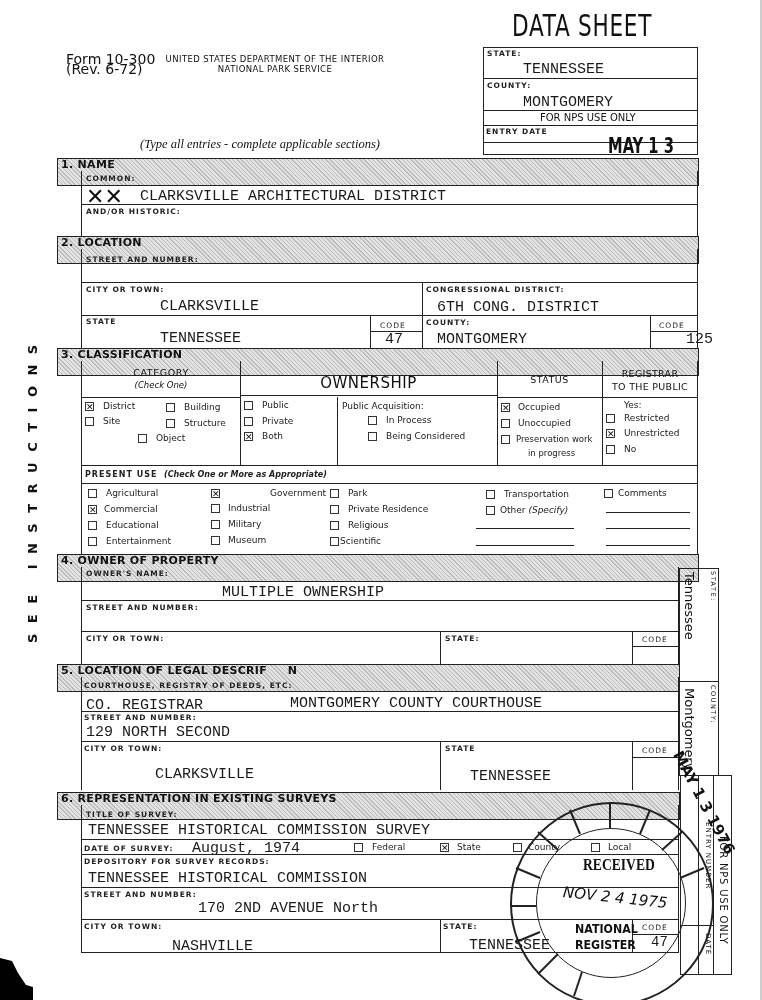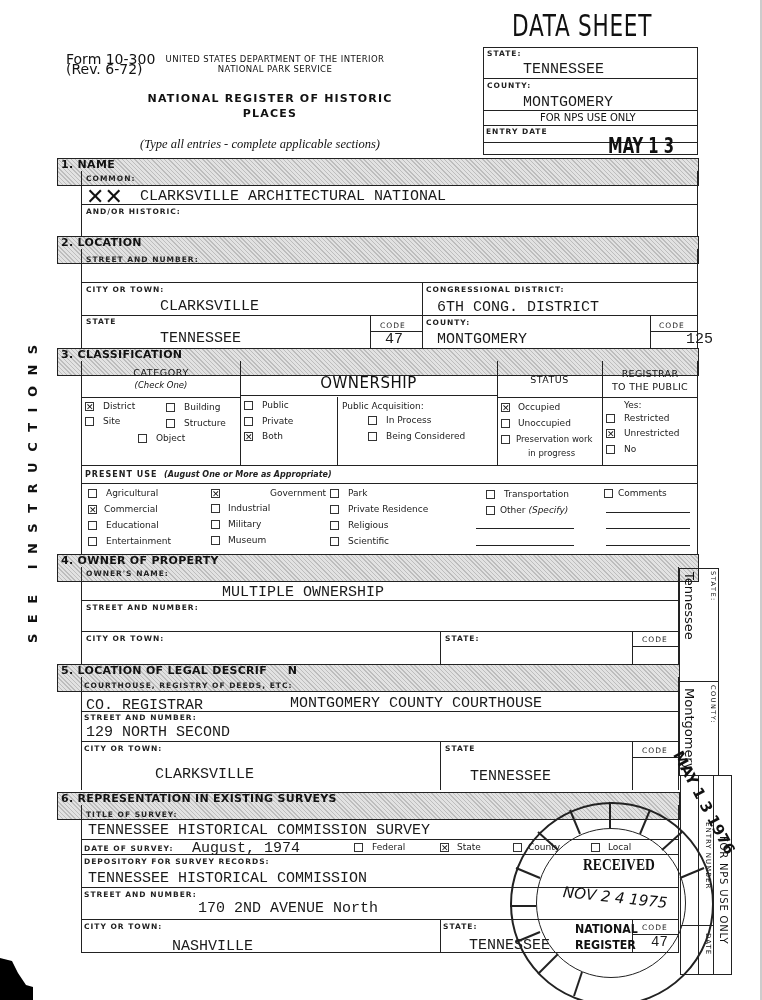--- a/index.html
+++ b/index.html
@@ -21,21 +21,20 @@
 
 <div class="abs" style="left:66px;top:54px;font-size:14px;line-height:10px;">
   <div>Form 10-300</div>
   <div>(Rev. 6-72)</div>
 </div>
 <div class="abs" style="left:130px;top:54px;width:290px;text-align:center;font-size:8.5px;line-height:10px;letter-spacing:0.4px;">
   <div>UNITED STATES DEPARTMENT OF THE INTERIOR</div>
   <div>NATIONAL PARK SERVICE</div>
 </div>
 <div class="abs" style="left:120px;top:91px;width:300px;text-align:center;font-size:11px;line-height:15px;font-weight:bold;letter-spacing:1.2px;">
-  <div>NATIONAL REGISTER OF HISTORIC PLACES</div>
 </div>
 <div class="abs serif" style="left:140px;top:137px;font-size:12.5px;font-style:italic;">(Type all entries -  complete applicable sections)</div>
 
 <div class="abs" style="left:512px;top:8px;font-size:30px;transform:scaleX(0.72);transform-origin:left top;letter-spacing:1px;">DATA SHEET</div>
 <div class="abs" style="left:483px;top:47px;width:215px;height:108px;border:1.5px solid #222;box-sizing:border-box;"></div>
 <div class="lbl" style="left:487px;top:49px;">STATE:</div>
 <div class="typed" style="left:523px;top:61px;">TENNESSEE</div>
 <div class="hline" style="left:483px;top:78px;width:215px;"></div>
 <div class="lbl" style="left:487px;top:81px;">COUNTY:</div>
 <div class="typed" style="left:523px;top:94px;">MONTGOMERY</div>
@@ -47,21 +46,21 @@
 <div class="abs" style="left:608px;top:134px;font-size:21px;font-weight:bold;transform:scaleX(0.7);transform-origin:left top;">MAY 1 3 1976</div>
 
 <div class="abs" style="left:25px;top:643px;font-size:13px;font-weight:bold;letter-spacing:10.5px;transform:rotate(-90deg);transform-origin:left top;white-space:nowrap;">SEE INSTRUCTIONS</div>
 
 <div class="secbar" style="top:158px;width:642px;">
     <span class="sectitle">1. NAME</span>
   </div>
 <div class="abs" style="left:81px;top:171px;width:617px;height:65px;border-left:1.5px solid #222;border-right:1.5px solid #222;box-sizing:border-box;"></div>
 <div class="lbl" style="left:86px;top:174px;">COMMON:</div>
 <div class="abs" style="left:86px;top:184px;font-size:22px;">✕✕</div>
-<div class="typed" style="left:140px;top:188px;">CLARKSVILLE ARCHITECTURAL NATIONAL</div>
+<div class="typed" style="left:140px;top:188px;">CLARKSVILLE ARCHITECTURAL DISTRICT</div>
 <div class="hline" style="left:81px;top:204px;width:617px;"></div>
 <div class="lbl" style="left:86px;top:207px;">AND/OR HISTORIC:</div>
 
 <div class="secbar" style="top:236px;width:642px;">
     <span class="sectitle">2. LOCATION</span>
   </div>
 <div class="abs" style="left:81px;top:249px;width:617px;height:99px;border-left:1.5px solid #222;border-right:1.5px solid #222;box-sizing:border-box;"></div>
 <div class="lbl" style="left:86px;top:255px;">STREET AND NUMBER:</div>
 <div class="hline" style="left:81px;top:282px;width:617px;"></div>
 <div class="lbl" style="left:86px;top:285px;">CITY OR TOWN:</div>
@@ -141,21 +140,21 @@
 
 <div class="opt" style="left:624px;top:400px;">Yes:</div>
 <div id="acc-0" class="cb" style="left:606px;top:414px;"></div>
 <div class="opt" style="left:624px;top:413px;">Restricted</div>
 <div id="acc-1" class="cb" style="left:606px;top:429px;">✕</div>
 <div class="opt" style="left:624px;top:428px;">Unrestricted</div>
 <div id="acc-2" class="cb" style="left:606px;top:445px;"></div>
 <div class="opt" style="left:624px;top:444px;">No</div>
 
 <div class="lbl" style="left:85px;top:470px;font-size:8px;">PRESENT USE</div>
-<div class="abs" style="left:164px;top:470px;font-size:8px;font-style:italic;font-weight:bold;color:#222;">(August One or More as Appropriate)</div>
+<div class="abs" style="left:164px;top:470px;font-size:8px;font-style:italic;font-weight:bold;color:#222;">(Check One or More as Appropriate)</div>
 
 <div id="pu-0" class="cb" style="left:88px;top:489px;"></div>
 <div class="opt" style="left:106px;top:488px;">Agricultural</div>
 <div id="pu-1" class="cb" style="left:88px;top:505px;">✕</div>
 <div class="opt" style="left:104px;top:504px;">Commercial</div>
 <div id="pu-2" class="cb" style="left:88px;top:521px;"></div>
 <div class="opt" style="left:106px;top:520px;">Educational</div>
 <div id="pu-3" class="cb" style="left:88px;top:537px;"></div>
 <div class="opt" style="left:106px;top:536px;">Entertainment</div>
 
@@ -168,21 +167,21 @@
 <div id="pu-7" class="cb" style="left:211px;top:536px;"></div>
 <div class="opt" style="left:228px;top:535px;">Museum</div>
 
 <div id="pu-8" class="cb" style="left:330px;top:489px;"></div>
 <div class="opt" style="left:348px;top:488px;">Park</div>
 <div id="pu-9" class="cb" style="left:330px;top:505px;"></div>
 <div class="opt" style="left:348px;top:504px;">Private Residence</div>
 <div id="pu-10" class="cb" style="left:330px;top:521px;"></div>
 <div class="opt" style="left:348px;top:520px;">Religious</div>
 <div id="pu-11" class="cb" style="left:330px;top:537px;"></div>
-<div class="opt" style="left:348px;top:536px;">Scientific</div>
+<div class="opt" style="left:340px;top:536px;">Scientific</div>
 
 <div id="pu-12" class="cb" style="left:486px;top:490px;"></div>
 <div class="opt" style="left:504px;top:489px;">Transportation</div>
 <div id="pu-13" class="cb" style="left:486px;top:506px;"></div>
 <div class="opt" style="left:500px;top:505px;"><span>Other</span> <i>(Specify)</i></div>
 <div id="pu-14" class="cb" style="left:604px;top:489px;"></div>
 <div class="opt" style="left:618px;top:488px;">Comments</div>
 <div class="hline" style="left:476px;top:528px;width:98px;border-top-width:1px;"></div>
 <div class="hline" style="left:476px;top:545px;width:98px;border-top-width:1px;"></div>
 <div class="hline" style="left:606px;top:512px;width:84px;border-top-width:1px;"></div>

